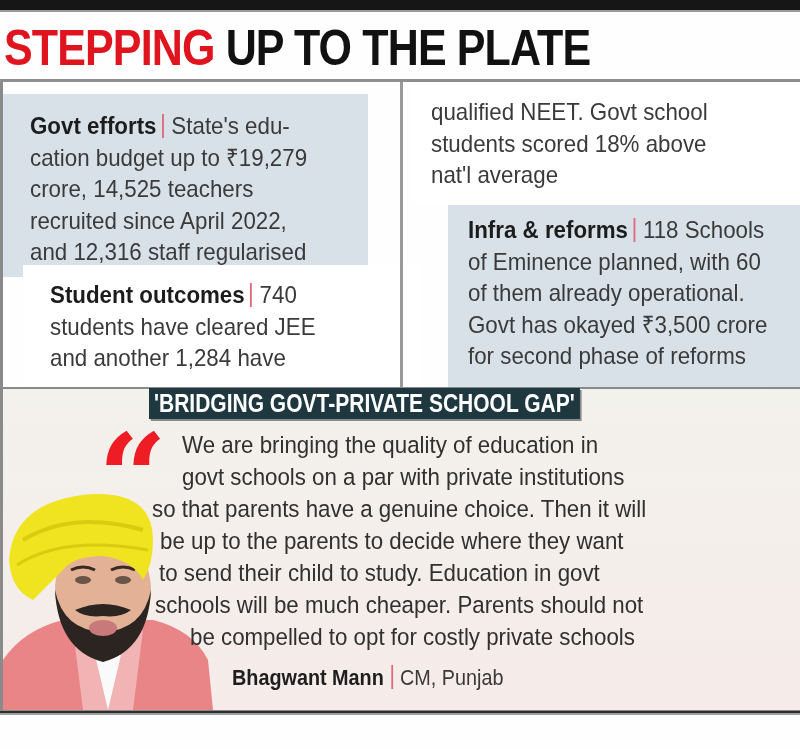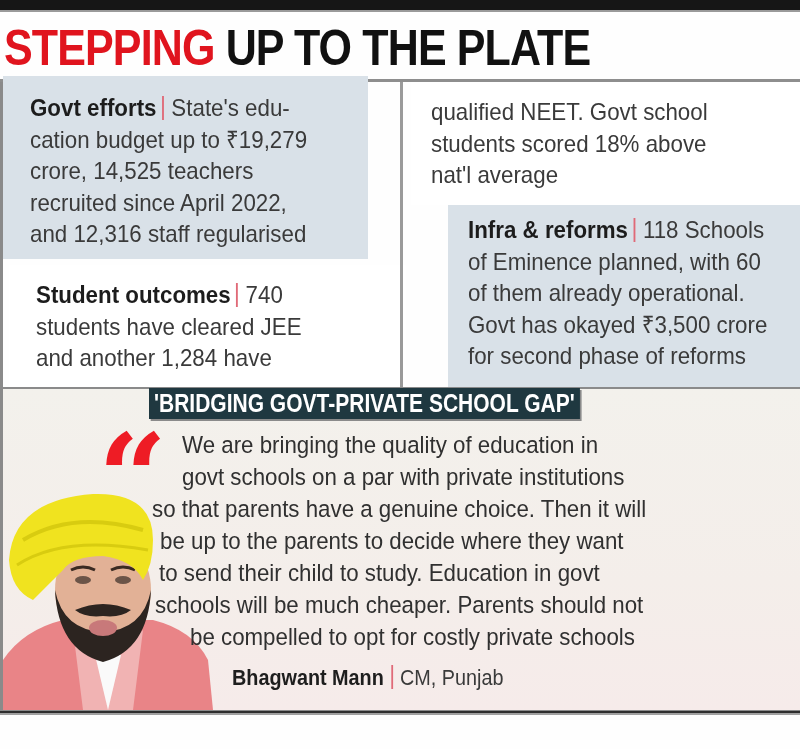--- a/index.html
+++ b/index.html
@@ -79,33 +79,33 @@
 <div class="topbar"></div>
 <div class="topbar-shadow"></div>
 
 <div class="headline">
   <span class="red">STEPPING</span>
   <span class="black">UP TO THE PLATE</span>
 </div>
 
 <div class="rule-top"></div>
 
-<div class="box blue" style="left:3px; top:76px; width:365px; height:183px;">
+<div class="box blue" style="left:3px; top:94px; width:365px; height:183px;">
   <div class="box-text" style="left:27px; top:16px;">
     <span class="line">
       <span class="lead">Govt efforts</span><span class="sep"></span><span>State's edu-</span>
     </span>
     <span class="line">cation budget up to ₹19,279</span>
     <span class="line">crore, 14,525 teachers</span>
     <span class="line">recruited since April 2022,</span>
     <span class="line">and 12,316 staff regularised</span>
   </div>
 </div>
 
-<div class="box white" style="left:1px; top:265px; width:397px; height:122px;">
+<div class="box white" style="left:15px; top:265px; width:397px; height:122px;">
   <div class="box-text" style="left:27px; top:14px;">
     <span class="line">
       <span class="lead">Student outcomes</span><span class="sep"></span><span>740</span>
     </span>
     <span class="line">students have cleared JEE</span>
     <span class="line">and another 1,284 have</span>
   </div>
 </div>
 
 <div class="box white" style="left:403px; top:82px; width:397px; height:123px;">

